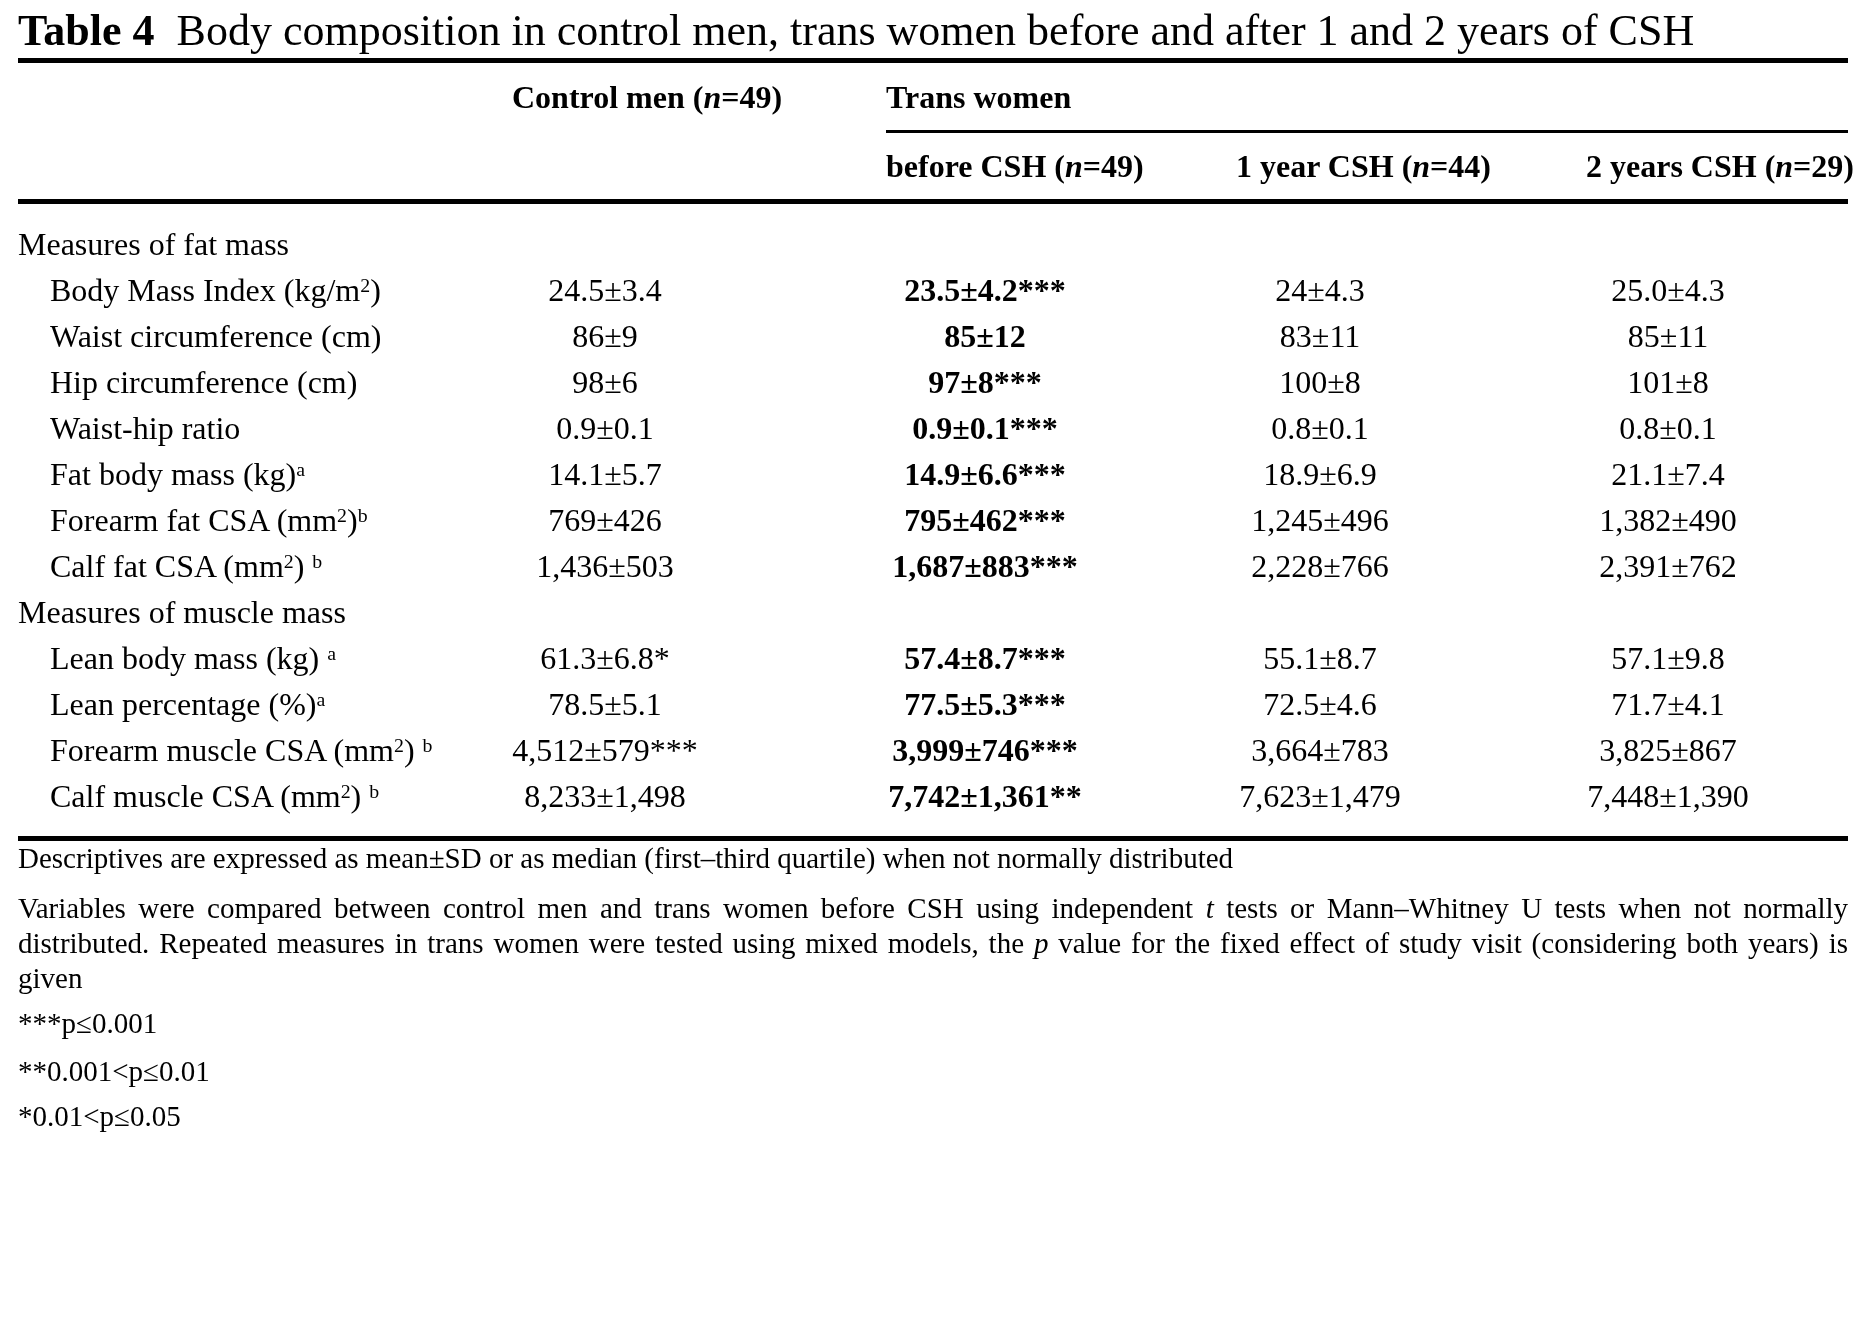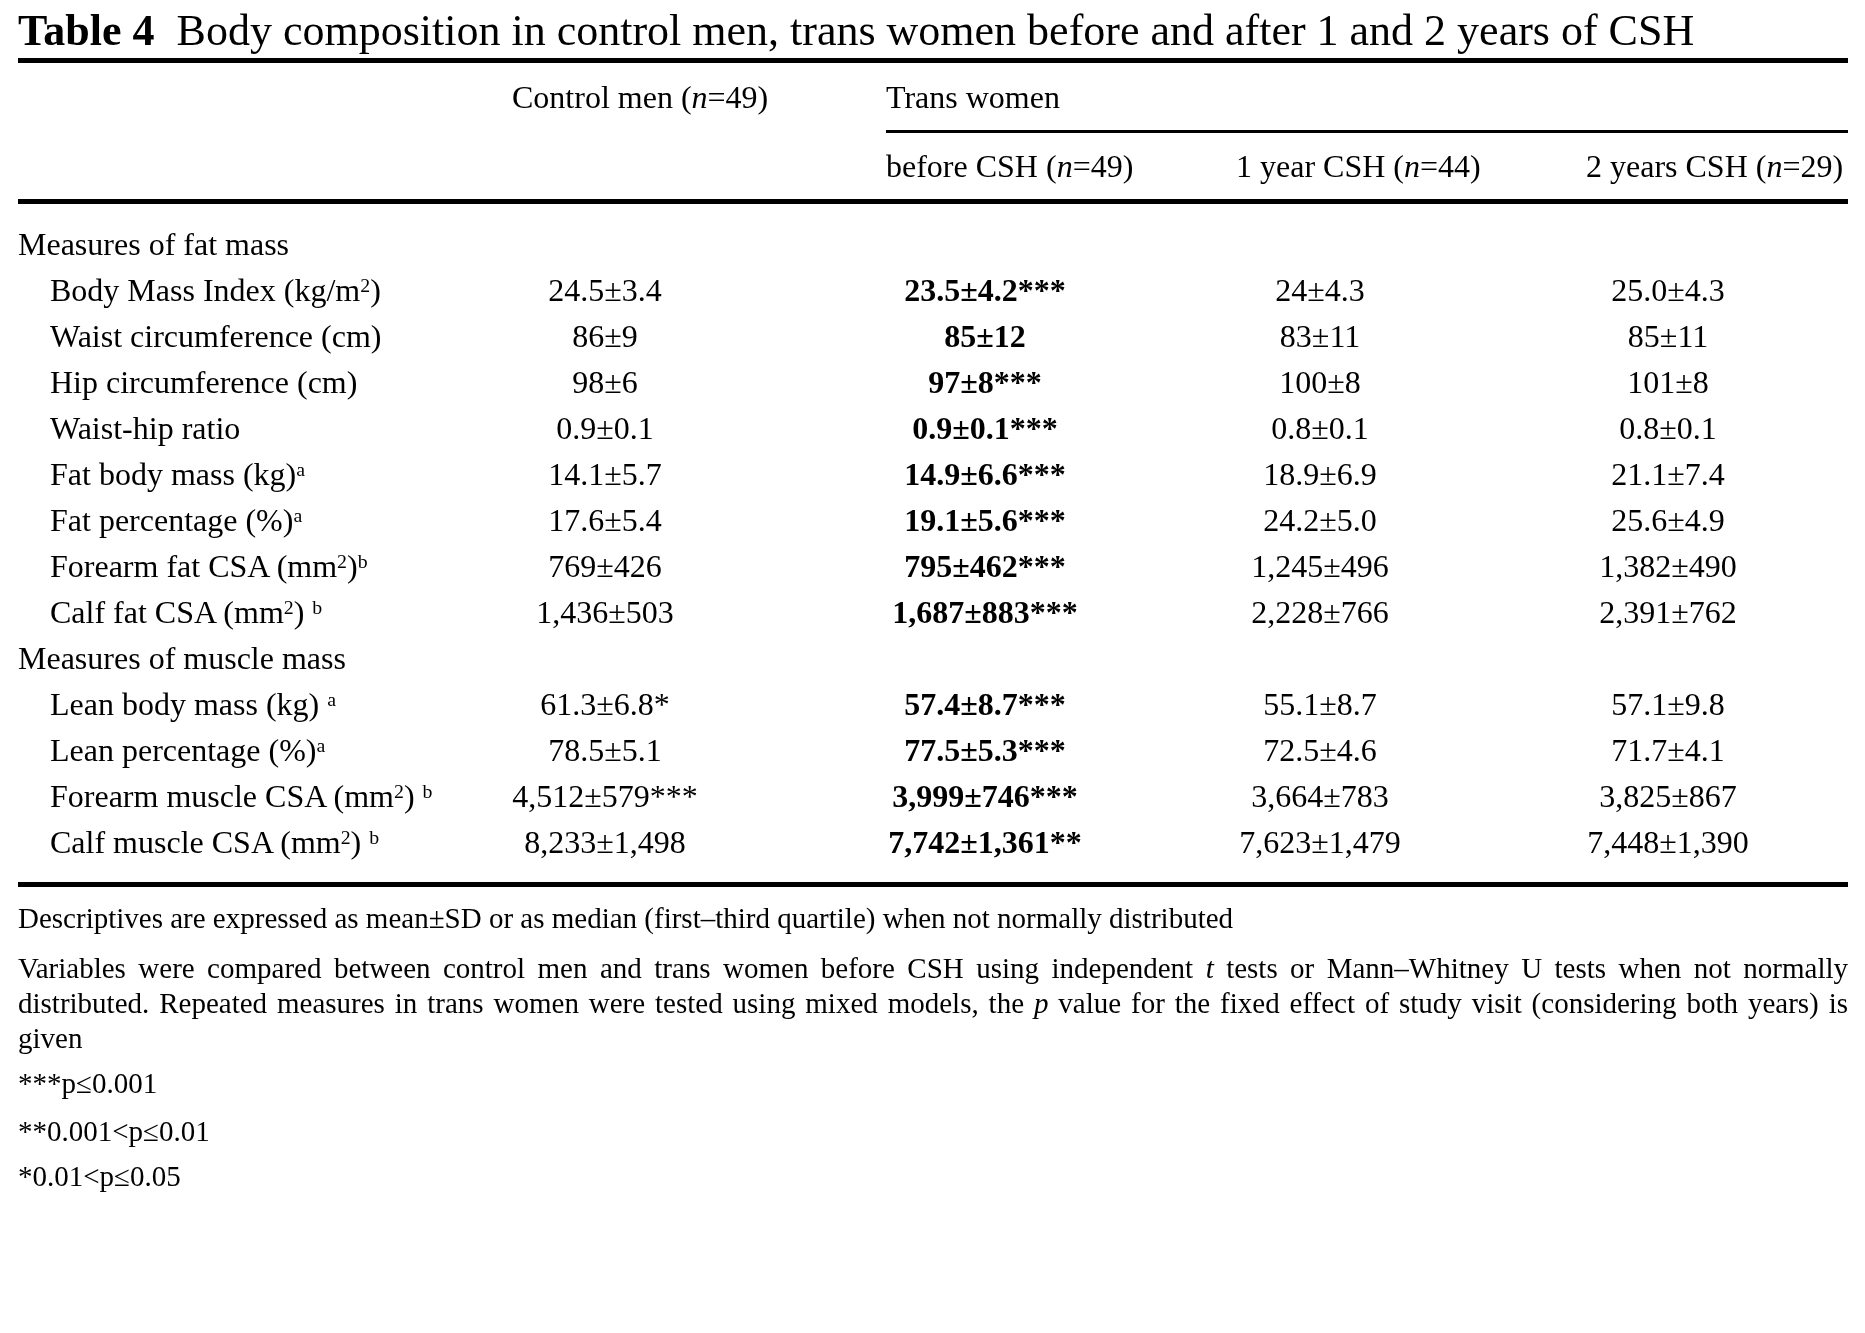--- a/index.html
+++ b/index.html
@@ -36,21 +36,21 @@
     margin: 9px 17px 0 18px;
     border-top: 5px solid #000;
   }
   col.c-label   { width: 422px; }
   col.c-control { width: 446px; }
   col.c-before  { width: 350px; }
   col.c-y1      { width: 350px; }
   col.c-y2      { width: 262px; }
 
   thead th {
-    font-weight: normal;
+    font-weight: bold;
     text-align: left;
     font-size: 32px;
     line-height: 1;
     padding: 0;
     vertical-align: middle;
     white-space: nowrap;
   }
   tr.h1 { height: 71px; }
   tr.h1 th.control-h { padding-left: 72px; }
   tr.h1 th.trans-h   { border-bottom: 3px solid #000; }
@@ -85,21 +85,21 @@
   }
   i { font-style: italic; }
 
   
   .footnotes {
     margin: 0 17px 0 18px;
     font-size: 29px;
   }
   .fn { line-height: 35px; }
   .fn-abbrev  { margin-top: 24px; white-space: nowrap; }
-  .fn-desc    { margin-top: 14px; white-space: nowrap; }
+  .fn-desc    { white-space: nowrap; }
   .fn-methods { margin-top: 15px; text-align: justify; }
   .fn-sig-1   { margin-top: 10px; }
   .fn-sig-2   { margin-top: 13px; }
   .fn-sig-3   { margin-top: 10px; }
 </style>
 </head>
 <body>
 
 <div class="caption">
   <span class="cap-label">Table 4</span><span class="cap-text">Body composition in control men, trans women before and after 1 and 2 years of CSH</span>
@@ -164,27 +164,20 @@
     <td class="val v2">0.8±0.1</td>
   </tr>
       <tr class="item">
     <td class="lbl">Fat body mass (kg)<sup>a</sup></td>
     <td class="val vc">14.1±5.7</td>
     <td class="val vb">14.9±6.6***</td>
     <td class="val v1">18.9±6.9</td>
     <td class="val v2">21.1±7.4</td>
   </tr>
       <tr class="item">
-    <td class="lbl">Fat percentage (%)<sup>a</sup></td>
-    <td class="val vc">17.6±5.4</td>
-    <td class="val vb">19.1±5.6***</td>
-    <td class="val v1">24.2±5.0</td>
-    <td class="val v2">25.6±4.9</td>
-  </tr>
-      <tr class="item">
     <td class="lbl">Forearm fat CSA (mm<sup>2</sup>)<sup>b</sup></td>
     <td class="val vc">769±426</td>
     <td class="val vb">795±462***</td>
     <td class="val v1">1,245±496</td>
     <td class="val v2">1,382±490</td>
   </tr>
       <tr class="item">
     <td class="lbl">Calf fat CSA (mm<sup>2</sup>) <sup>b</sup></td>
     <td class="val vc">1,436±503</td>
     <td class="val vb">1,687±883***</td>

